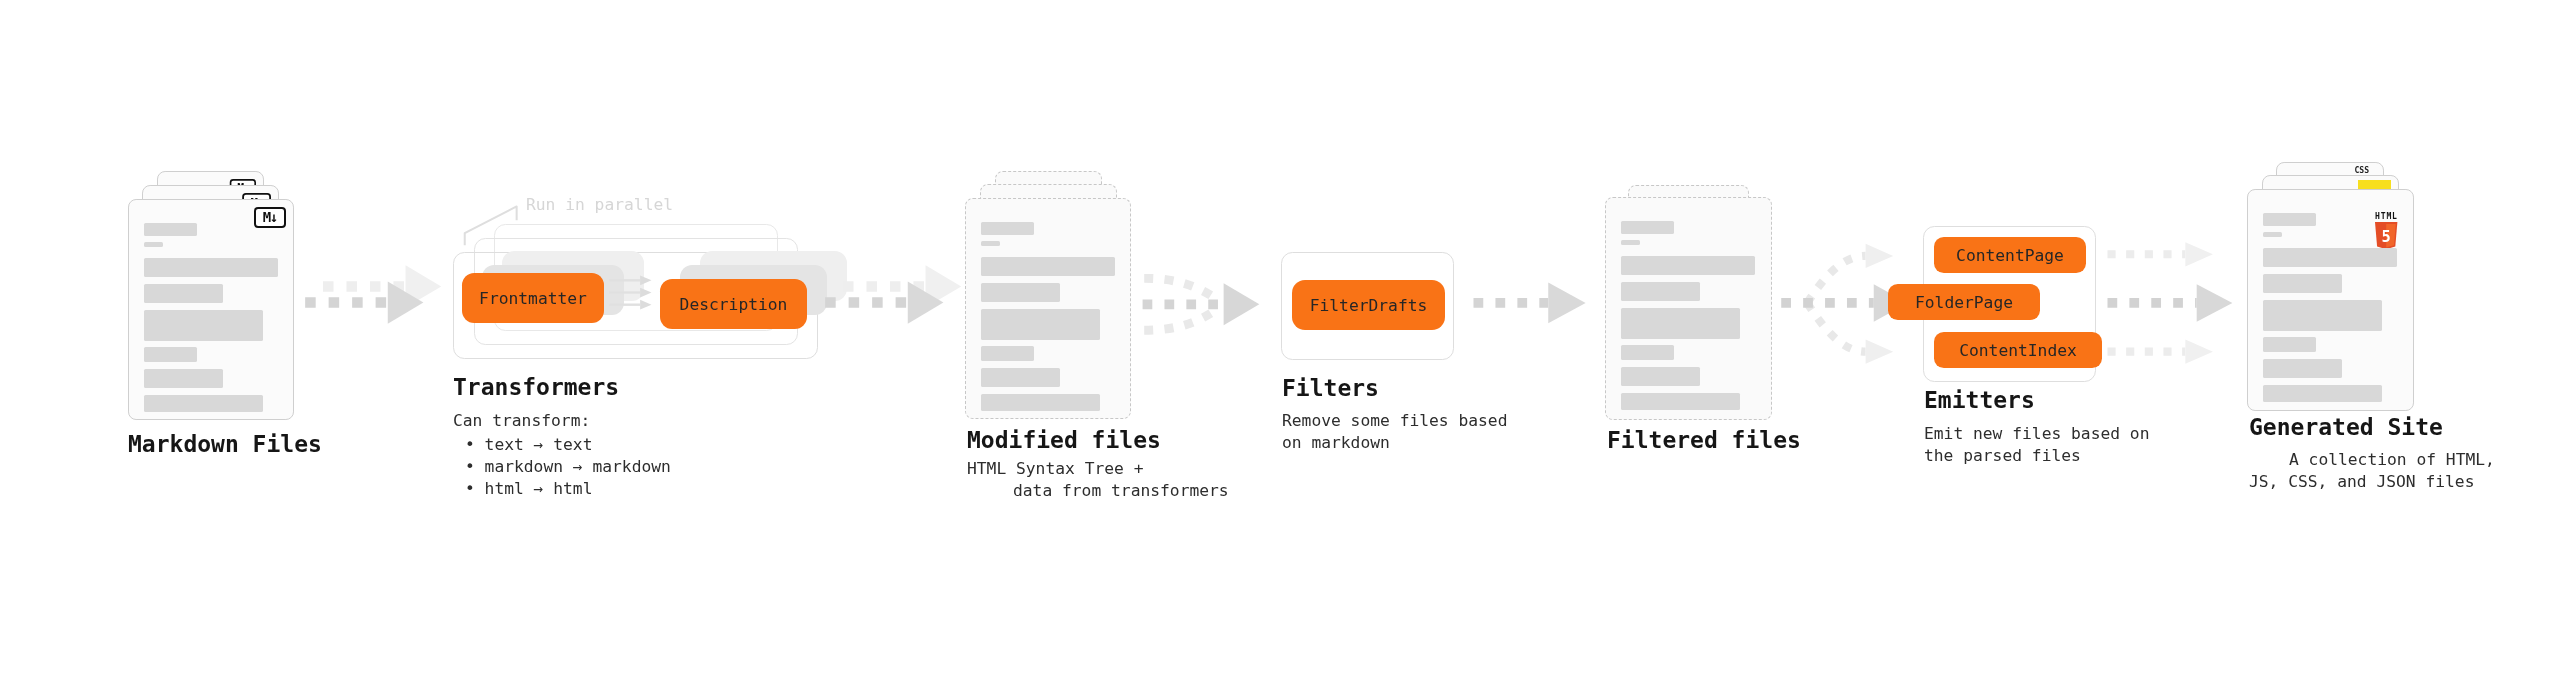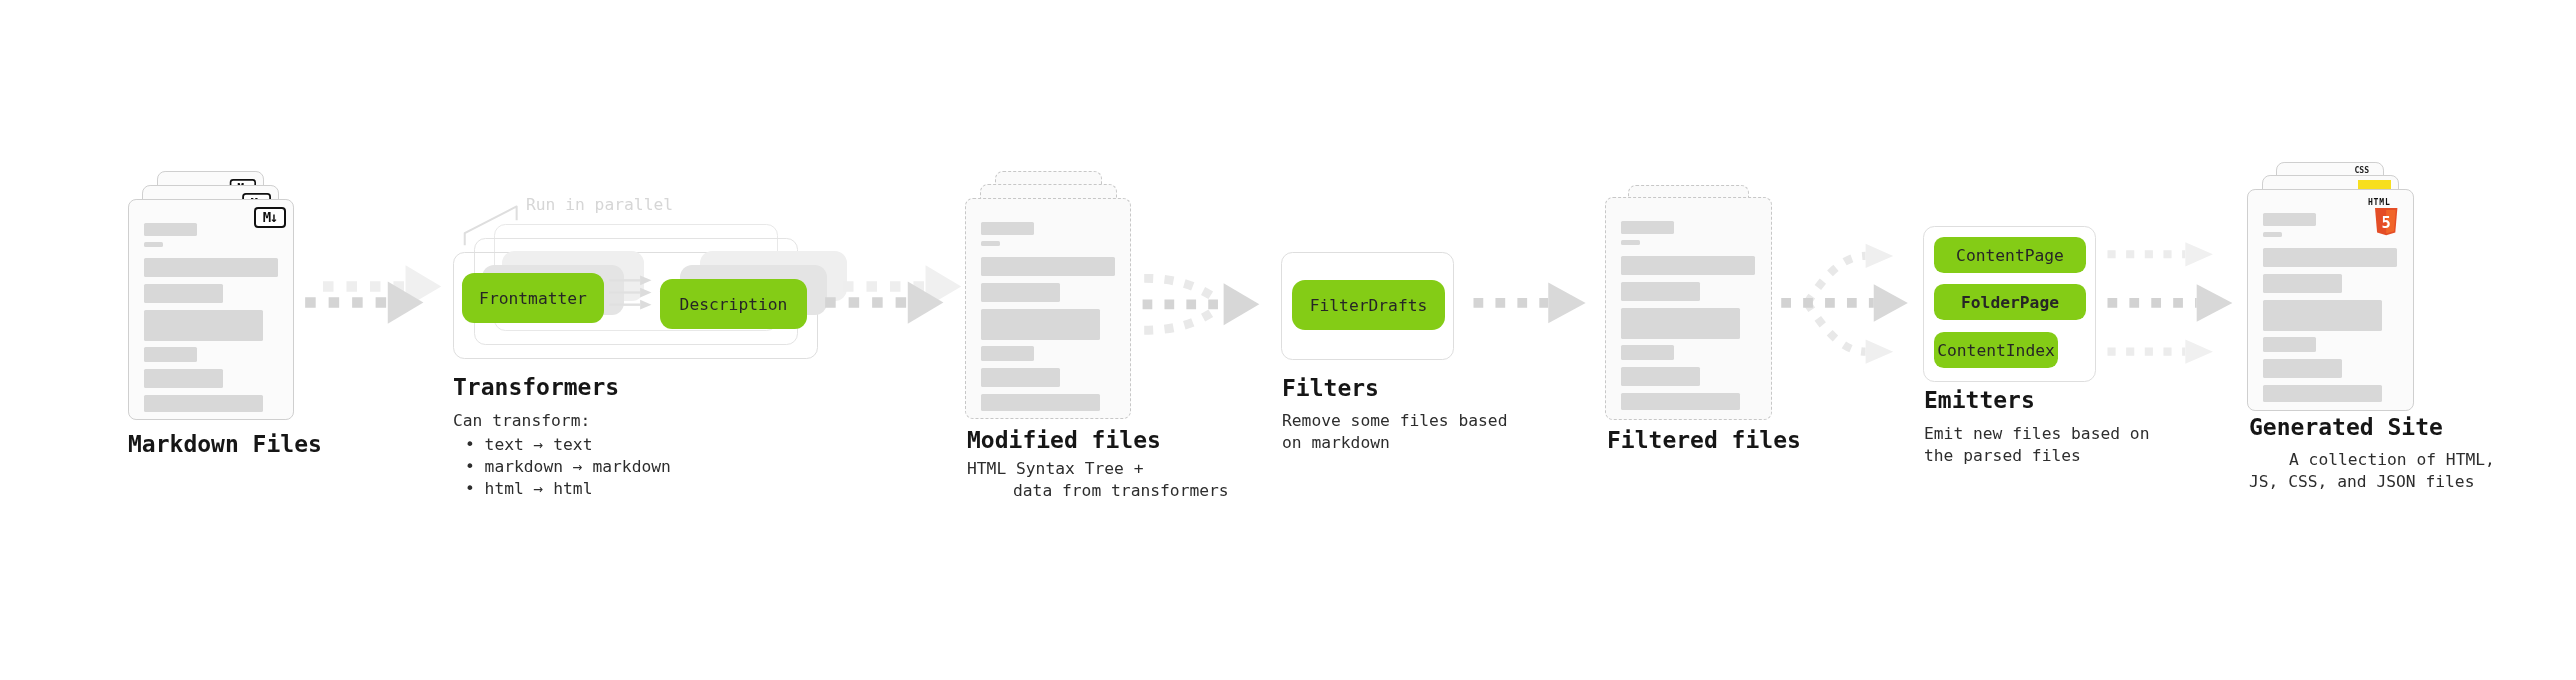--- a/index.html
+++ b/index.html
@@ -24,33 +24,33 @@
   .md-icon{position:absolute;right:7.3px;top:6.5px;width:32px;height:21px;border:2.4px solid #111;
     border-radius:4.1px;background:#fff;display:flex;align-items:center;justify-content:center;
     font-weight:bold;font-size:14px;letter-spacing:-1.6px;color:#111;box-sizing:border-box;}
   
   .stage-title{position:absolute;font-size:23px;font-weight:600;color:#161616;white-space:nowrap;}
   .desc{position:absolute;font-size:16.3px;font-weight:500;color:#2d2d2d;line-height:22px;white-space:nowrap;}
   
   .obox{position:absolute;border:1.6px solid #dedede;border-radius:11.4px;box-sizing:border-box;background:transparent;}
   .obox.filled{background:#ffffff;}
   
-  .pill{position:absolute;background:#84cc16;border-radius:12.2px;display:flex;align-items:center;
+  .pill{position:absolute;background:#f97316;border-radius:12.2px;display:flex;align-items:center;
     justify-content:center;font-size:16.3px;font-weight:500;color:#262626;box-sizing:border-box;}
   .pill.g1{background:#e4e4e4;}
   .pill.g2{background:#efefef;}
   
   .callout-text{position:absolute;font-size:16.3px;font-weight:500;color:#d6d6d6;white-space:nowrap;}
   .svgabs{position:absolute;}
   
   .css-badge{position:absolute;right:7.3px;top:3.3px;width:28px;text-align:center;}
   .css-badge .css-word{font-size:8.1px;font-weight:bold;color:#222;line-height:8.1px;}
   .css-badge .css-bar{height:4.1px;background:#2965f1;border-radius:0.8px;margin-top:0.8px;}
   .js-badge{position:absolute;right:7.3px;top:4.1px;width:32.5px;height:17px;background:#f7df1e;}
-  .html5-icon{position:absolute;right:8.1px;top:8px;width:37px;text-align:left;}
+  .html5-icon{position:absolute;right:8.1px;top:22px;width:37px;text-align:center;}
   .html5-icon .html-word{font-size:8.1px;font-weight:bold;letter-spacing:0.8px;color:#111;line-height:9px;}
 </style>
 </head>
 <body>
 
 <div id="canvas">
 
   <div>
     <div class="card" style="left:157px;top:171px;width:107px;height:49px;">
       <div class="md-icon" style="transform:scale(.82);transform-origin:top right;">M↓</div>
@@ -190,22 +190,22 @@
     <polygon points="108,7 142,22 108,37" fill="#efefef"></polygon>
     <path d="M 36,80 C 58,114 80,140 108,140" fill="none" stroke="#e8e8e8" stroke-width="10" stroke-dasharray="10 13"></path>
     <polygon points="108,125 142,140 108,155" fill="#efefef"></polygon>
     <line x1="4" y1="80" x2="118" y2="80" stroke="#d2d2d2" stroke-width="12" stroke-dasharray="12 15"></line>
     <polygon points="118,57 160,80 118,103" fill="#d8d8d8"></polygon>
   </svg>
 
   <div>
     <div class="obox filled" style="left:1923px;top:226px;width:173px;height:156px;"></div>
     <div class="pill" style="left:1934px;top:237px;width:152px;height:36px;border-radius:9.8px;">ContentPage</div>
-    <div class="pill" style="left:1934px;top:284px;width:152px;height:36px;border-radius:9.8px;font-weight:bold;">FolderPage</div>
-    <div class="pill" style="left:1934px;top:332px;width:124px;height:36px;border-radius:9.8px;">ContentIndex</div>
+    <div class="pill" style="left:1888px;top:284px;width:152px;height:36px;border-radius:9.8px;">FolderPage</div>
+    <div class="pill" style="left:1934px;top:332px;width:168px;height:36px;border-radius:9.8px;">ContentIndex</div>
     <div class="stage-title" style="left:1924px;top:387px;">Emitters</div>
     <div class="desc" style="left:1924px;top:423px;">Emit new files based on</div>
     <div class="desc" style="left:1924px;top:445px;">the parsed files</div>
   </div>
 
   <svg class="svgabs" style="left:2101px;top:238px;" width="146" height="134" viewBox="0 0 180 165">
     <line x1="8" y1="20" x2="104" y2="20" stroke="#ececec" stroke-width="10" stroke-dasharray="10 13"></line>
     <polygon points="104,5 138,20 104,35" fill="#f0f0f0"></polygon>
     <line x1="8" y1="80" x2="118" y2="80" stroke="#d2d2d2" stroke-width="12" stroke-dasharray="12 15"></line>
     <polygon points="118,57 162,80 118,103" fill="#d8d8d8"></polygon>

